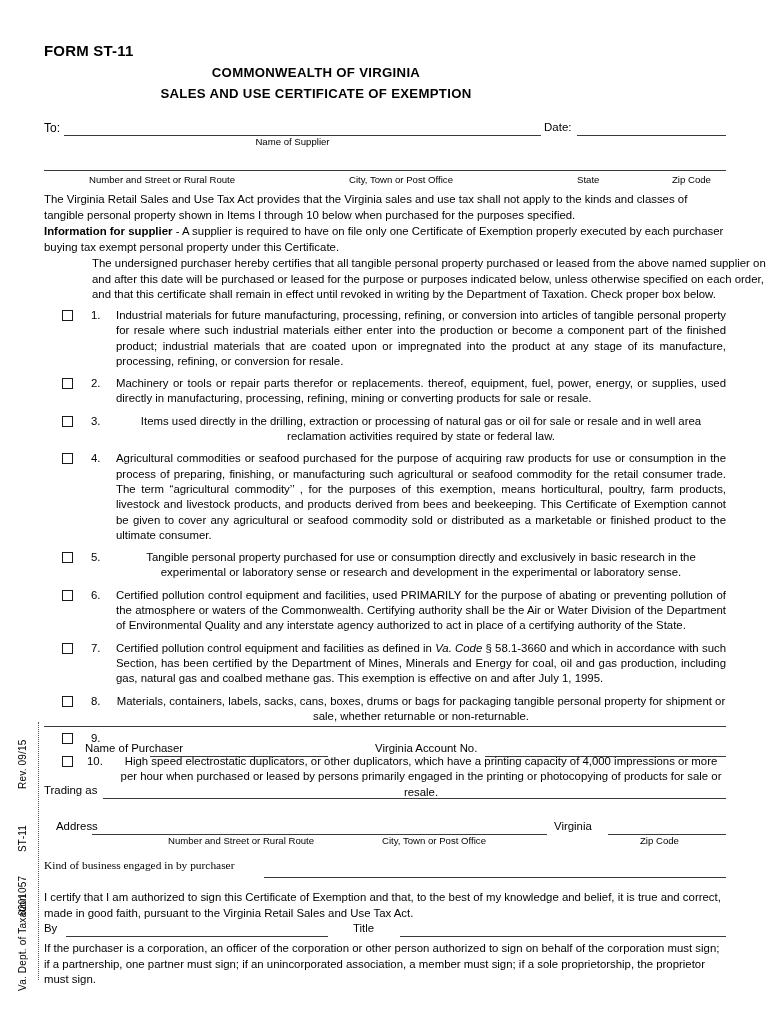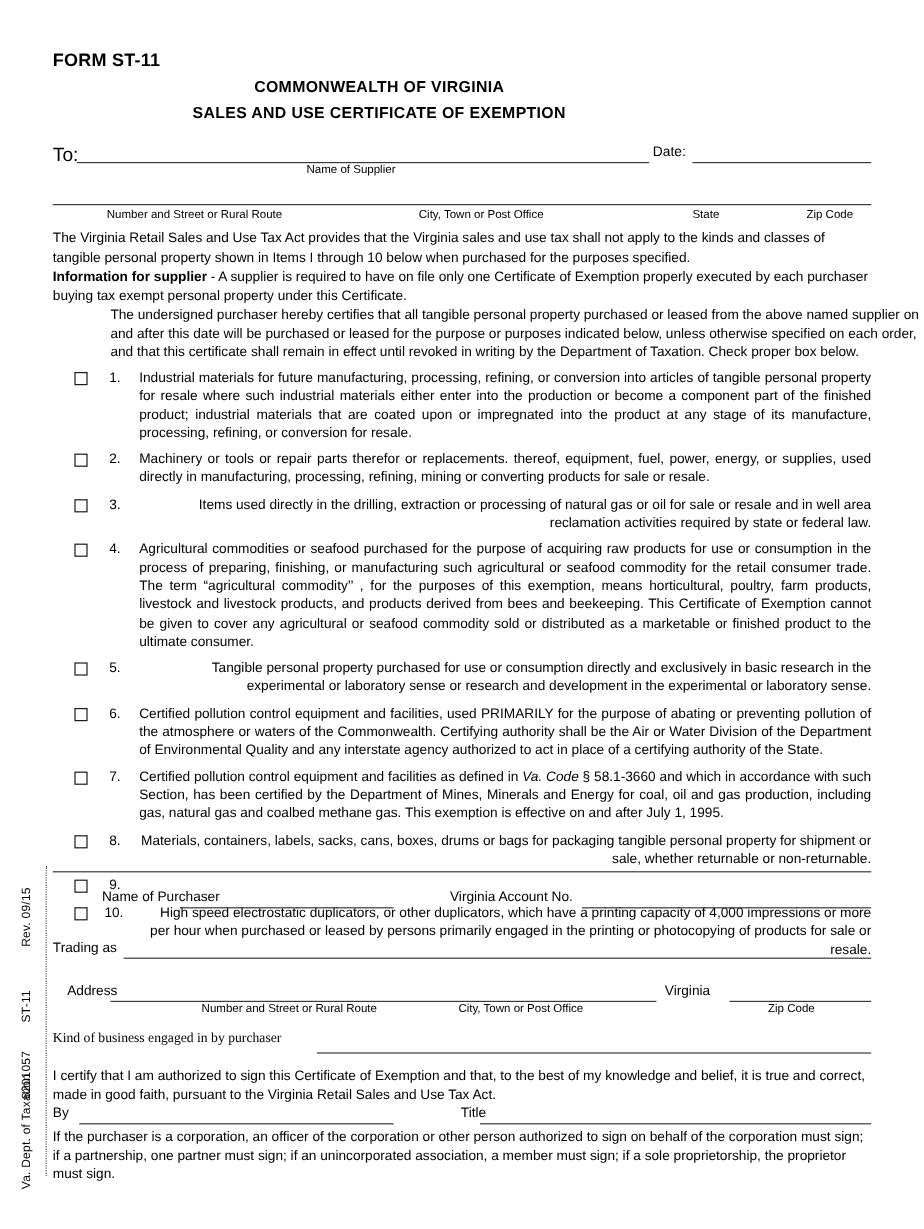--- a/index.html
+++ b/index.html
@@ -48,21 +48,21 @@
   .to-row {
     position: absolute;
     left: 44px;
     top: 121px;
     width: 682px;
     height: 16px;
   }
   .to-label {
     position: absolute;
     left: 0; top: 0;
-    font-size: 16px;
+    font-size: 12px;
   }
   .rule {
     position: absolute;
     border-bottom: 1px solid #3a3a3a;
     height: 0;
   }
   .to-rule { left: 20px; top: 14px; width: 477px; }
   .date-label {
     position: absolute;
     left: 500px; top: 0;
@@ -139,21 +139,21 @@
     width: 22px;
   }
   .item-num.wide { left: 43px; width: 26px; }
   .item-text {
     margin-left: 72px;
     font-size: 11.4px;
     line-height: 15.3px;
     text-align: justify;
     text-justify: inter-word;
   }
-  .item-text.nojust { text-align: right; }
+  .item-text.nojust { text-align: center; }
   .item-text i { font-style: italic; }
   
   .items-rule {
     position: absolute;
     left: 44px;
     top: 726px;
     width: 682px;
     border-bottom: 1.6px solid #3a3a3a;
     height: 0;
   }
@@ -323,18 +323,18 @@
   <div class="caption-sm" style="left:382px; top:835px;">City, Town or Post Office</div>
   <div class="caption-sm" style="left:640px; top:835px;">Zip Code</div>
 
   <div class="fld" style="left:44px; top:859px;font-family:Liberation Serif, serif;">Kind of business engaged in by purchaser</div>
   <div class="fld-rule" style="left:264px; top:877px; width:462px;"></div>
 
   <div class="legal" style="top:890px;">I certify that I am authorized to sign this Certificate of Exemption and that, to the best of my knowledge and belief, it is true and correct, made in good faith, pursuant to the Virginia Retail Sales and Use Tax Act.</div>
 
   <div class="fld" style="left:44px; top:922px;">By</div>
   <div class="fld-rule" style="left:66px; top:936px; width:262px;"></div>
-  <div class="fld" style="left:384px; top:922px;text-align:center;">Title</div>
+  <div class="fld" style="left:353px; top:922px;text-align:center;">Title</div>
   <div class="fld-rule" style="left:400px; top:936px; width:326px;"></div>
 
   <div class="legal" style="top:941px;">If the purchaser is a corporation, an officer of the corporation or other person authorized to sign on behalf of the corporation must sign; if a partnership, one partner must sign; if an unincorporated association, a member must sign; if a sole proprietorship, the proprietor must sign.</div>
 
 </div>
 
 </body></html>

